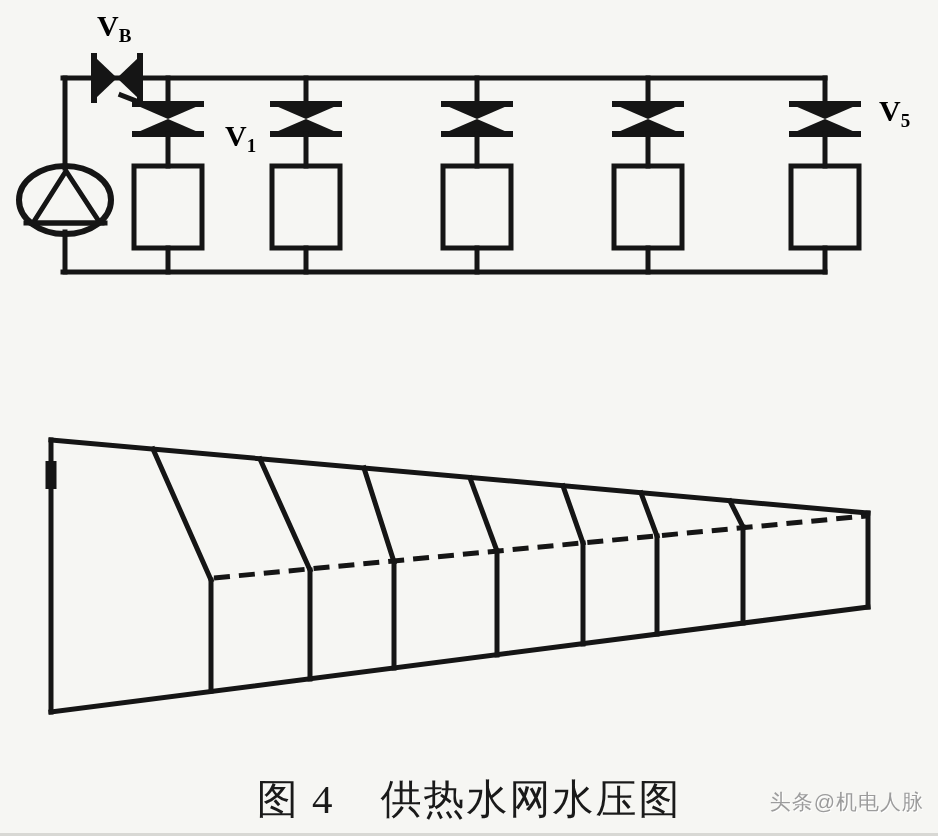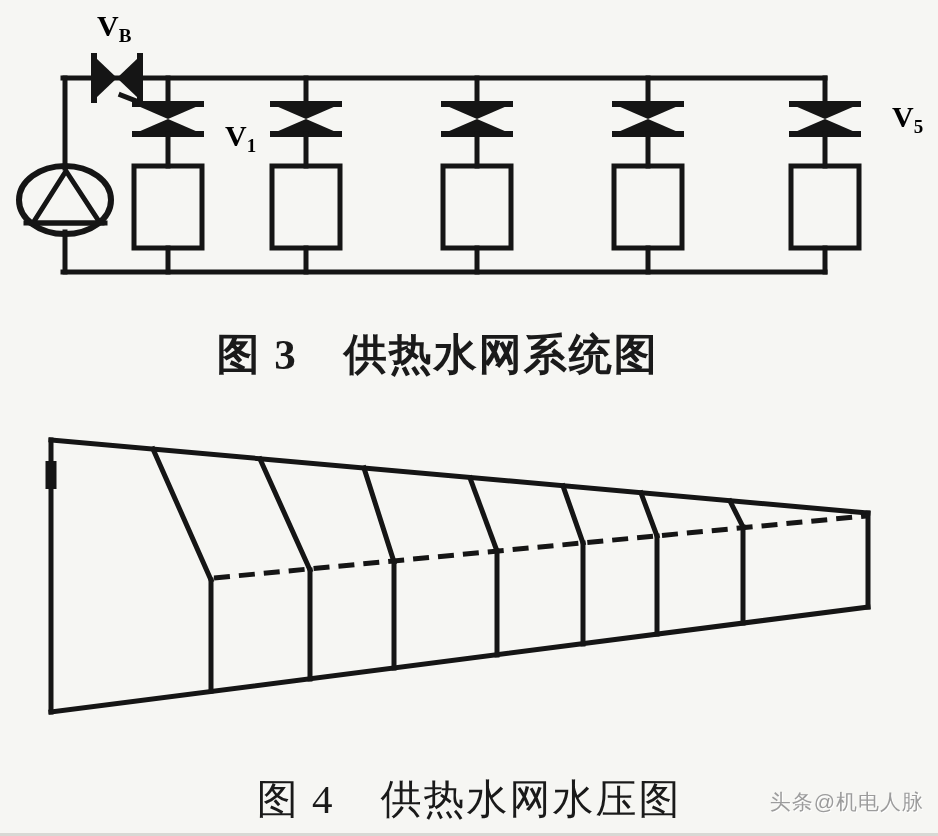--- a/index.html
+++ b/index.html
@@ -140,25 +140,22 @@
         <path class="fillshape" d="M 795 132 L 855 132 L 825 119 Z"></path>
       </g>
       <line class="ln" x1="825" y1="134" x2="825" y2="166"></line>
       <rect class="ln" x="791" y="166" width="68" height="82"></rect>
       <line class="ln" x1="825" y1="248" x2="825" y2="272"></line>
     </g>
   </svg>
 
   <div class="vlabel" style="left:97px;top:11px;"><span>V</span><sub>B</sub></div>
   <div class="vlabel" style="left:225px;top:101px;margin-top:20px;"><span>V</span><sub>1</sub></div>
-  <div class="vlabel" style="left:879px;top:102px;margin-left:13px;"><span>V</span><sub>5</sub></div>
-
-  <div id="fig3-caption" class="caption">
-    <span>图 3</span><span class="gap"></span><span>供热水网系统图</span>
-  </div>
+  <div class="vlabel" style="left:879px;top:96px;"><span>V</span><sub>5</sub></div>
+
 
   <svg id="fig4-svg" viewBox="0 420 938 330" width="938" height="330" style="top:420px">
 
     <line class="ln" x1="51" y1="440" x2="51" y2="712"></line>
     <line class="thickseg" x1="51" y1="461" x2="51" y2="489"></line>
 
     <line class="ln" x1="51" y1="440" x2="868" y2="513"></line>
 
     <line class="ln" x1="51" y1="712" x2="868" y2="607"></line>
 

